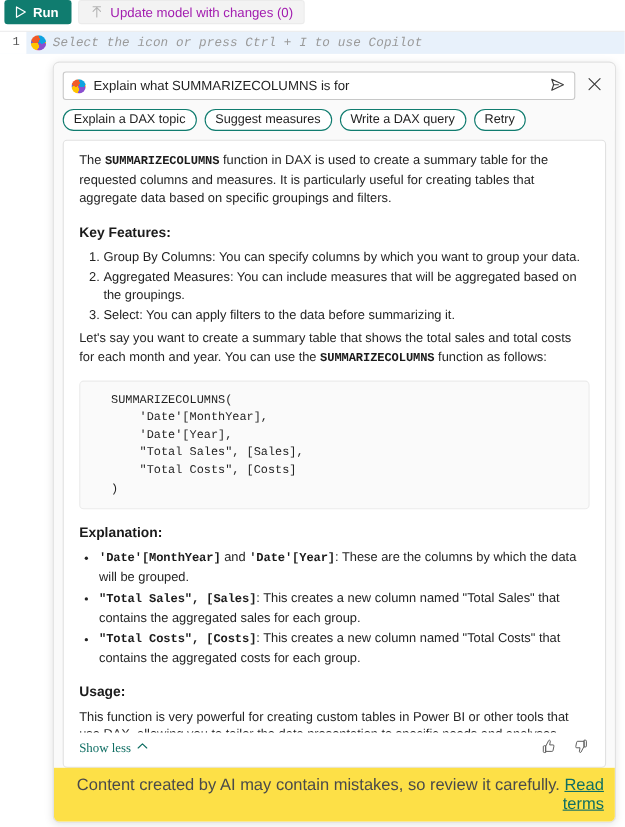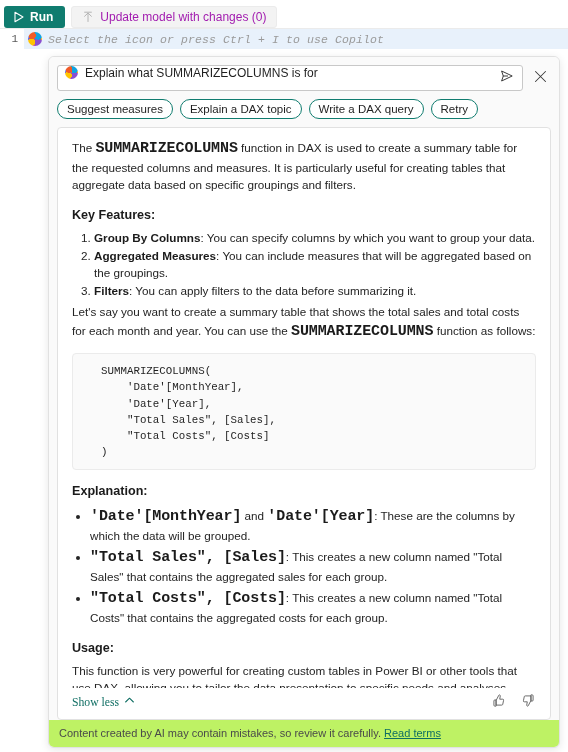--- a/index.html
+++ b/index.html
@@ -14,21 +14,21 @@
     font-size: 12px;
     color: #1f1f1f;
     overflow: hidden;
     position: relative;
   }
 
   
   .toolbar {
     height: 28px;
     display: flex;
-    align-items: flex-end;
+    align-items: flex-start;
     gap: 6px;
     padding: 0 0 0 4px;
     background: #ffffff;
     box-sizing: border-box;
   }
   .run-btn {
     display: flex;
     align-items: center;
     gap: 5px;
     background: #107c6f;
@@ -131,21 +131,21 @@
     align-items: center;
     gap: 6px;
   }
   .prompt-box {
     flex: 1 1 auto;
     height: 26px;
     background: #ffffff;
     border: 1px solid #c8c8c8;
     border-radius: 3px;
     display: flex;
-    align-items: flex-start;
+    align-items: center;
     padding: 0 4px 0 7px;
     box-sizing: border-box;
   }
   .prompt-box .copilot-glyph { margin: 0 7px 0 0; width:13px; height:13px; flex:0 0 13px;}
   .prompt-value {
     flex: 1 1 auto;
     font-size: 12px;
     color: #1f1f1f;
     white-space: nowrap;
     overflow: hidden;
@@ -206,26 +206,26 @@
     color: #242424;
   }
   .response-body h3 {
     margin: 14px 0 8px 0;
     font-size: 12.6px;
     font-weight: 700;
     color: #1b1b1b;
   }
   code, .mono {
     font-family: "Liberation Mono", monospace;
-    font-size: 15px;
+    font-size: 11px;
     font-weight: 700;
     color: #1b1b1b;
     letter-spacing: -.1px;
   }
-  b { font-weight: 700; color:#1b1b1b;margin-top:24px; }
+  b { font-weight: 400; color:#1b1b1b;margin-top:24px; }
   ol.feature-list {
     margin: 0 0 4px 0;
     padding-left: 22px;
     font-size: 11.7px;
     line-height: 1.45;
   }
   ol.feature-list li { margin-bottom: 1px; color:#242424; }
   ul.explain-list {
     margin: 0 0 4px 0;
     padding-left: 18px;
@@ -272,23 +272,24 @@
     gap: 14px;
   }
   .fb-btn {
     background: none; border: none; cursor: pointer; padding: 0;
     width: 16px; height: 16px;
     display: flex; align-items: center; justify-content: center;
   }
 
   .disclaimer {
     padding: 7px 10px 8px 10px;
-    font-size: 11px;
+    font-size: 15px;
     color: #4a4a4a;
-    background: #bef264;
+    background: #fde047;
+    text-align: right;
   }
   .disclaimer a {
     color: #0f6e63;
     text-decoration: underline;
   }
 </style>
 </head>
 <body>
 
 <div class="toolbar">
@@ -338,37 +339,37 @@
       <button class="close-btn">
         <span>
           <svg width="13" height="13" viewBox="0 0 13 13" aria-hidden="true">
             <path d="M1.5 1.5 L11.5 11.5 M11.5 1.5 L1.5 11.5" stroke="#3b3b3b" stroke-width="1.05" stroke-linecap="round"></path>
           </svg>
         </span>
       </button>
     </div>
 
     <div class="pill-row">
+      <button class="pill">Explain a DAX topic</button>
       <button class="pill">Suggest measures</button>
-      <button class="pill">Explain a DAX topic</button>
       <button class="pill">Write a DAX query</button>
       <button class="pill">Retry</button>
     </div>
   </div>
 
   <div class="response-card">
     <div class="response-body">
 
       <p><span>The </span><code>SUMMARIZECOLUMNS</code><span> function in DAX is used to create a summary table for the requested columns and measures. It is particularly useful for creating tables that aggregate data based on specific groupings and filters.</span></p>
 
       <h3>Key Features:</h3>
       <ol class="feature-list">
         <li><b>Group By Columns</b><span>: You can specify columns by which you want to group your data.</span></li>
         <li><b>Aggregated Measures</b><span>: You can include measures that will be aggregated based on the groupings.</span></li>
-        <li><b>Filters</b><span>: You can apply filters to the data before summarizing it.</span></li>
+        <li><b>Select</b><span>: You can apply filters to the data before summarizing it.</span></li>
       </ol>
 
       <p><span>Let's say you want to create a summary table that shows the total sales and total costs for each month and year. You can use the </span><code>SUMMARIZECOLUMNS</code><span> function as follows:</span></p>
 
       <pre class="code-block">SUMMARIZECOLUMNS(
     'Date'[MonthYear],
     'Date'[Year],
     "Total Sales", [Sales],
     "Total Costs", [Costs]
 )</pre>

